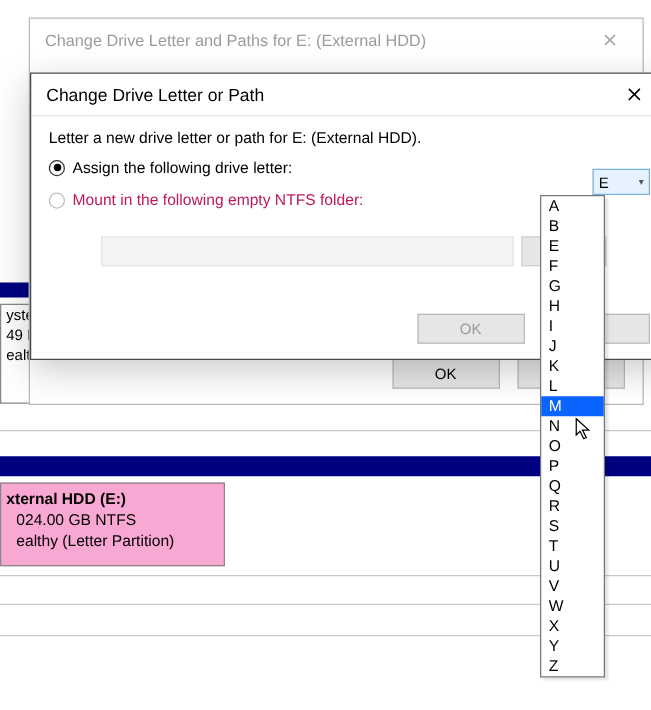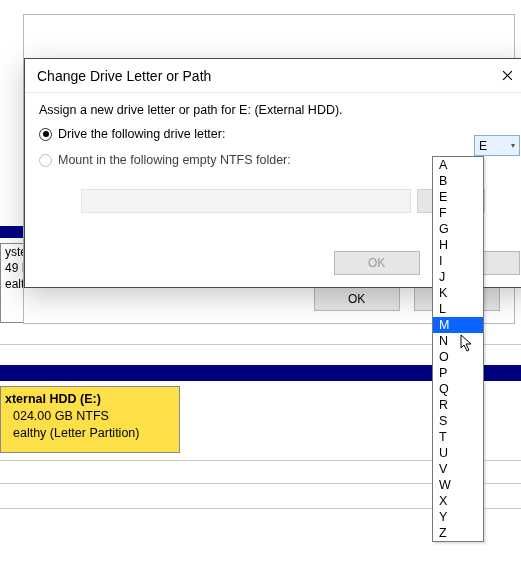--- a/index.html
+++ b/index.html
@@ -3,21 +3,21 @@
 <meta charset="utf-8">
 <style>
   * { box-sizing: border-box; font-family: "Segoe UI", Tahoma, sans-serif; }
   body { margin: 0; width: 521px; height: 568px; background: #fff; overflow: hidden; position: relative; }
 
   
   .bg-strip-top { position:absolute; left:0; top:226px; width:521px; height:12px; background:#000080; }
   .bg-card { position:absolute; left:0; top:243px; background:#fff; border:1px solid #888; }
   .bg-card .ln { font-size:12px; color:#000; padding:0 8px 0 4px; line-height:16px; }
   .bg-strip-mid { position:absolute; left:0; top:365px; width:521px; height:16px; background:#000080; }
-  .bg-card2 { position:absolute; left:0; top:386px; background:#fde047; border:1px solid #888; padding:4px 6px 10px 0; width:180px; }
+  .bg-card2 { position:absolute; left:0; top:386px; background:#f9a8d4; border:1px solid #888; padding:4px 6px 10px 0; width:180px; }
   .bg-card2 .title { font-size:12.5px; font-weight:600; color:#000; padding-left:4px; line-height:17px;}
   .bg-card2 .sub { font-size:12.5px; color:#000; padding-left:12px; line-height:17px;}
   .bg-hr { position:absolute; left:0; width:521px; height:1px; background:#c9c9c9; }
 
   
   .outer {
     position:absolute; left:23px; top:14px; width:492px; height:310px;
     background:#fff; border:1px solid #b9b9b9;
   }
   .outer .titlebar { height:34px; display:flex; align-items:center; justify-content:space-between; padding:0 6px 0 12px; }
@@ -34,21 +34,21 @@
   }
   .inner .titlebar { height:34px; display:flex; align-items:center; justify-content:space-between; padding:0 6px 0 12px; border-bottom:1px solid #e6e6e6; }
   .inner .titlebar .t { color:#000; font-size:14px; }
   .inner .close { width:42px; height:28px; display:flex; align-items:center; justify-content:center; color:#000; font-size:15px; }
   .inner .body { padding:10px 14px 0 14px; font-size:12.5px; color:#000; }
   .radio-row { display:flex; align-items:center; margin-top:10px; }
   .radio { width:13px; height:13px; border:1px solid #333; border-radius:50%; margin-right:6px; position:relative; }
   .radio.sel::after { content:""; position:absolute; left:2.5px; top:2.5px; width:6px; height:6px; background:#000; border-radius:50%; }
   .radio.dis { border-color:#bdbdbd; }
   .radio-label { font-size:12.5px; }
-  .radio-label.dis { color:#404040;text-align:center; }
+  .radio-label.dis { color:#be185d;text-align:center; }
   .select-box {
     position:absolute; right:14px; top:76px; width:46px; height:21px;
     background:#e6f2ff; border:1px solid #7fb0db; display:flex; align-items:center; justify-content:space-between;
     padding:0 4px; font-size:12px; color:#000;
   }
   .select-box .chev { font-size:8px; color:#555; }
   .folder-input {
     position:absolute; left:56px; top:130px; width:330px; height:24px; border:1px solid #e4e4e4; background:#f4f4f4;
   }
   .browse-btn {
@@ -88,41 +88,49 @@
 <div class="bg-card2">
   <div class="title">xternal HDD  (E:)</div>
   <div class="sub">024.00 GB NTFS</div>
   <div class="sub">ealthy (Letter Partition)</div>
 </div>
 <div class="bg-hr" style="top:460px;"></div>
 <div class="bg-hr" style="top:483px;"></div>
 <div class="bg-hr" style="top:508px;"></div>
 
 <div class="outer">
+  <div class="titlebar">
+    <div class="t">Change Drive Letter and Paths for E: (External HDD)</div>
+    <div class="close">
+      <svg viewBox="0 0 10 10" width="10" height="10">
+          <path d="M1 1 L9 9 M9 1 L1 9" stroke="#9b9b9b" stroke-width="1.2"></path>
+        </svg>
+    </div>
+  </div>
   <div class="btnrow">
     <span class="btn">OK</span>
     <span class="btn">Ca</span>
   </div>
 </div>
 
 <div class="inner">
   <div class="titlebar">
     <div class="t">Change Drive Letter or Path</div>
     <div class="close">
       <svg viewBox="0 0 10 10" width="11" height="11">
           <path d="M1 1 L9 9 M9 1 L1 9" stroke="#000" stroke-width="1.1"></path>
         </svg>
     </div>
   </div>
   <div class="body">
-    <div>Assign a new drive letter or path for E: (External HDD).</div>
+    <div>Letter a new drive letter or path for E: (External HDD).</div>
 
     <div class="radio-row">
       <span class="radio sel"></span>
-      <span class="radio-label">Drive the following drive letter:</span>
+      <span class="radio-label">Assign the following drive letter:</span>
     </div>
 
     <div class="radio-row" style="margin-top:12px;">
       <span class="radio dis"></span>
       <span class="radio-label dis">Mount in the following empty NTFS folder:</span>
     </div>
   </div>
 
   <div class="select-box">
     <span>E</span>

